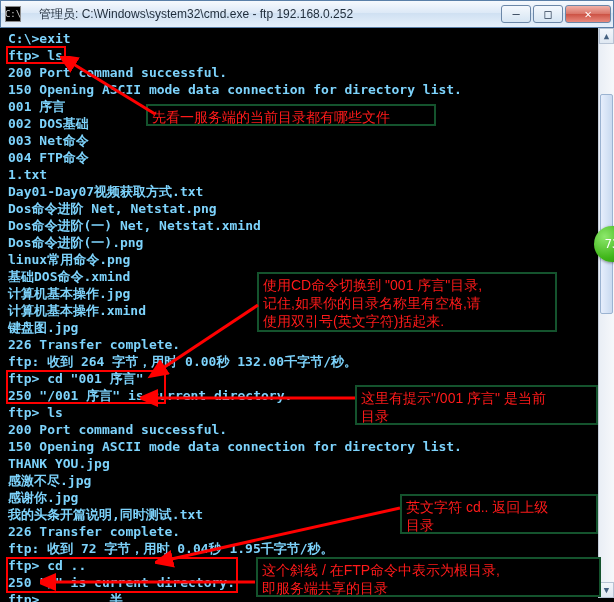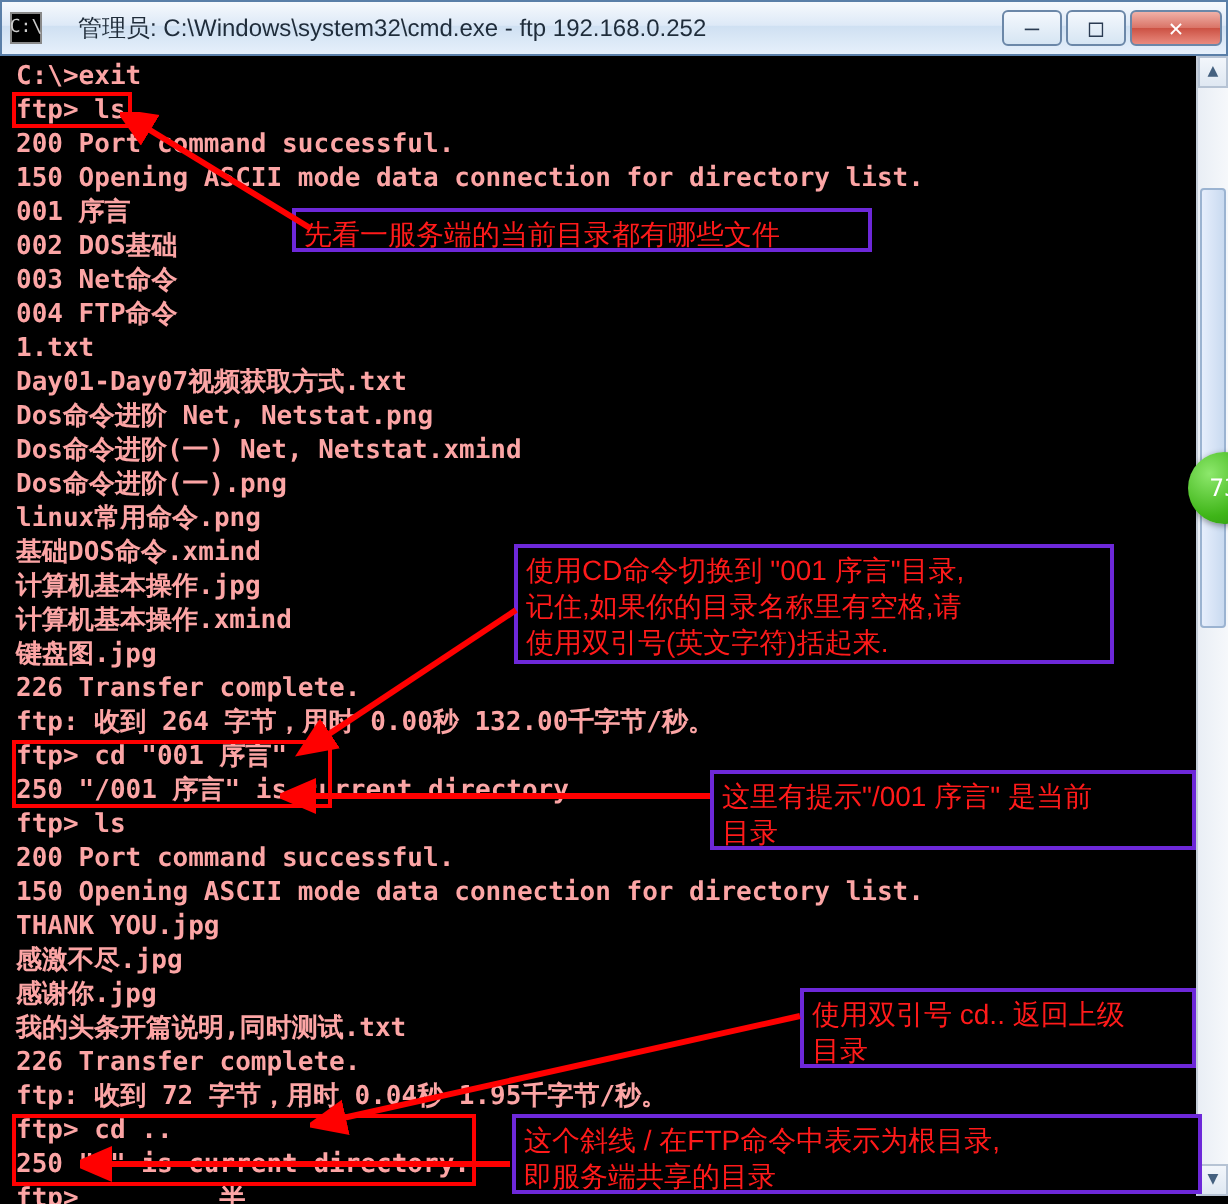--- a/index.html
+++ b/index.html
@@ -49,21 +49,21 @@
     color: #2a3b52;
     cursor: pointer;
   }
   .winbtn.close { width: 46px; background: linear-gradient(to bottom,#f0b1a8,#d97366 50%,#cc5244 51%,#e98a7e); color:#fff; }
   .terminal {
     position: absolute;
     left: 4px; top: 28px;
     width: 606px;
     height: 570px;
     background: #000;
-    color: #fca5a5;
+    color: #7dd3fc;
     font-family: "NSimSun","SimSun","Consolas",monospace;
     font-size: 13px;
     line-height: 17px;
     padding: 2px 4px;
     white-space: pre;
     font-weight: bold;
   }
   .terminal .line { white-space: pre; }
   .scrollbar {
     position: absolute;
@@ -90,21 +90,21 @@
     border-radius:2px;
   }
   .rbox {
     position: absolute;
     border: 2px solid #ff0000;
     background: rgba(0,0,0,0);
     pointer-events: none;
   }
   .annot {
     position: absolute;
-    border: 2px solid #6d28d9;
+    border: 2px solid #14532d;
     background: #000;
     color: #ff1a1a;
     font-family: "SimSun","Microsoft YaHei",sans-serif;
     font-size: 14px;
     line-height: 18px;
     padding: 2px 4px;
     white-space: pre;
     font-weight: normal;
   }
   svg.arrow {
@@ -150,21 +150,21 @@
 <div class="rbox" style="left:6px; top:46px; width:60px; height:18px;"></div>
 <div class="rbox" style="left:6px; top:370px; width:160px; height:34px;"></div>
 <div class="rbox" style="left:6px; top:557px; width:232px; height:36px;"></div>
 
 <div class="annot" style="left:146px; top:104px; width:290px; height:22px;">先看一服务端的当前目录都有哪些文件</div>
 <div class="annot" style="left:257px; top:272px; width:300px; height:60px;">使用CD命令切换到 "001 序言"目录,
 记住,如果你的目录名称里有空格,请
 使用双引号(英文字符)括起来.</div>
 <div class="annot" style="left:355px; top:385px; width:243px; height:40px;">这里有提示"/001 序言" 是当前
 目录</div>
-<div class="annot" style="left:400px; top:494px; width:198px; height:40px;">使用双引号 cd.. 返回上级
+<div class="annot" style="left:400px; top:494px; width:198px; height:40px;">英文字符 cd.. 返回上级
 目录</div>
 <div class="annot" style="left:256px; top:557px; width:345px; height:40px;">这个斜线 / 在FTP命令中表示为根目录,
 即服务端共享的目录</div>
 
 <svg class="arrow" style="left:60px; top:56px; width:130px; height:70px;">
   <defs>
       <marker id="ah1" markerWidth="8" markerHeight="8" refX="2" refY="3" orient="auto">
         <path d="M0,0 L0,6 L7,3 z" fill="#ff0000"></path>
       </marker>
     </defs>

